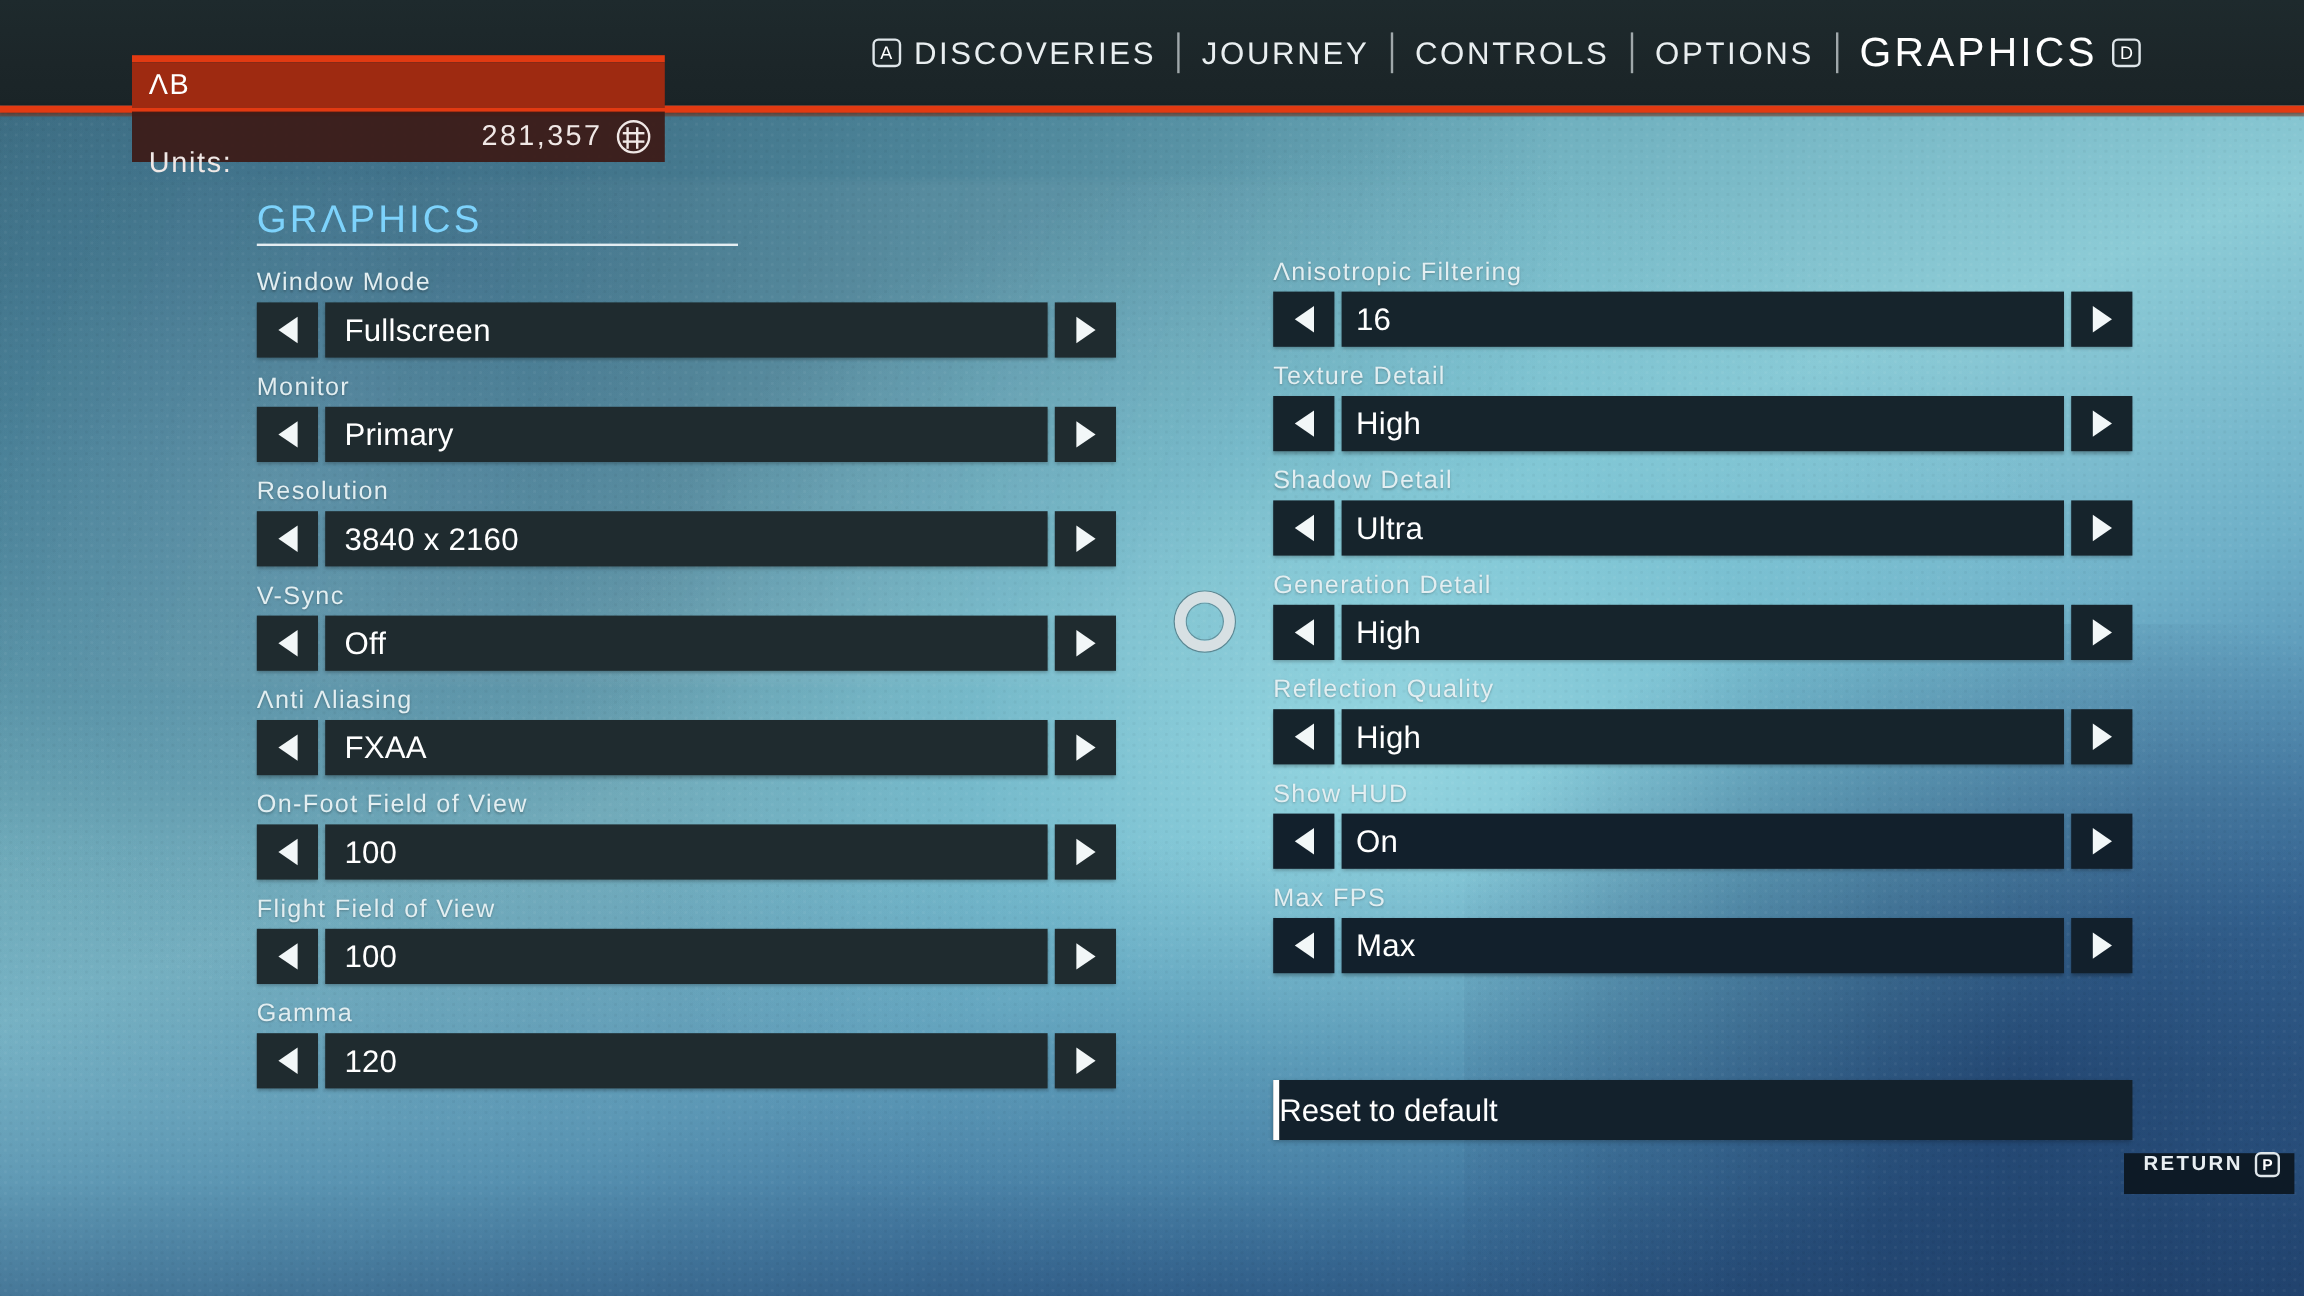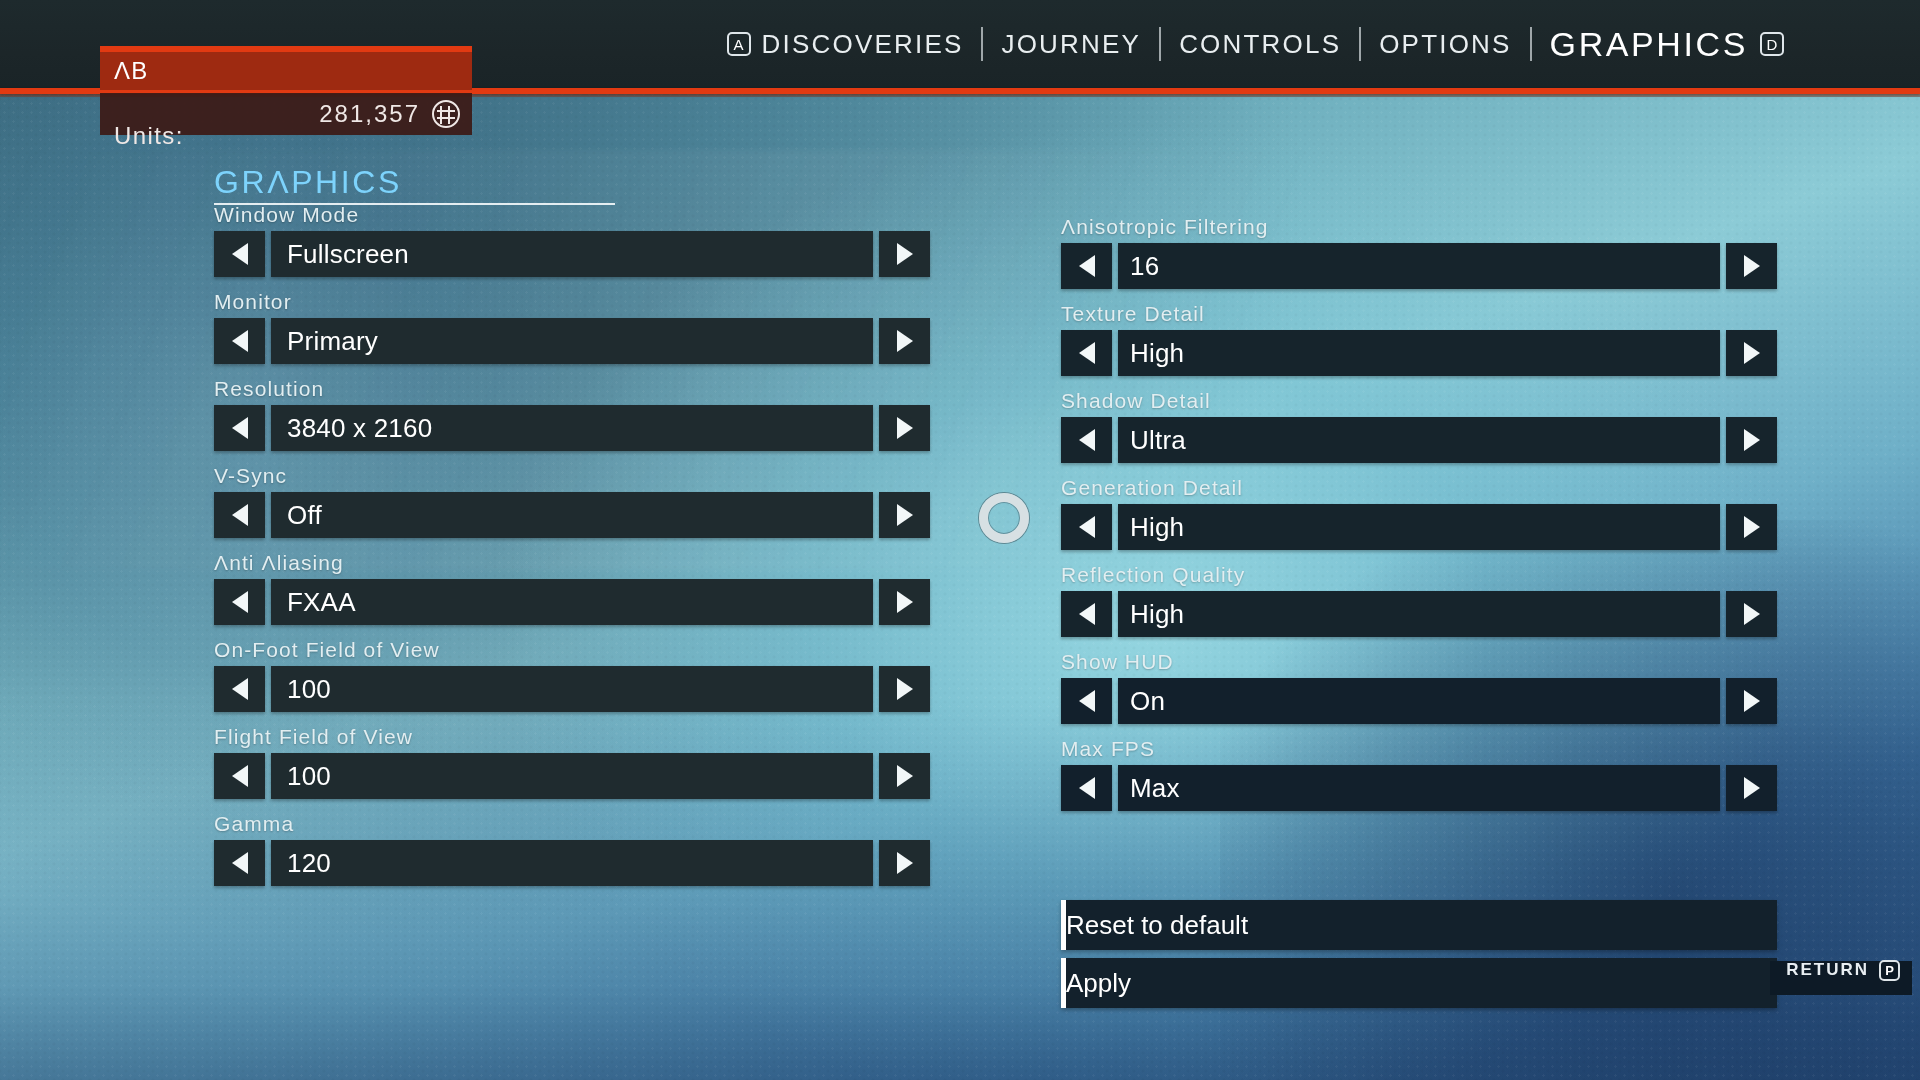--- a/index.html
+++ b/index.html
@@ -108,22 +108,22 @@
     border-radius: 5px;
     font-size: 15px;
     line-height: 1;
     letter-spacing: 0;
     color: #ffffff;
   }
   .key-badge.trailing { margin-right: 0; margin-left: 12px; }
 
   
   .units-panel {
-    position: absolute; left: 100px; top: 46px;
-    width: 372px;
+    position: absolute; left: 110px; top: 46px;
+    width: 444px;
   }
   .units-topline {
     height: 6px; width: 100%;
     background: #e23a12;
   }
   .units-name {
     height: 38px;
     background: #9e2a11;
     color: #ffffff;
     font-size: 24px;
@@ -179,21 +179,21 @@
     position: absolute; left: 214px; top: 203px;
     width: 401px; height: 2px;
     background: rgba(245,250,252,0.9);
   }
 
   
   .col {
     position: absolute;
     display: flex; flex-direction: column;
   }
-  .col-left  { left: 214px; top: 203px;  width: 716px; justify-content: center; }
+  .col-left  { left: 214px; top: 224px;  width: 716px; justify-content: center; }
   .col-right { left: 1061px; top: 215px; width: 716px; }
 
   .setting { margin-bottom: 13px; }
   .setting-label {
     color: #e2eef1;
     font-size: 21px;
     font-weight: 300;
     letter-spacing: 1.1px;
     margin-bottom: 4px;
     text-shadow: 0 1px 2px rgba(0,0,0,0.25);
@@ -516,21 +516,20 @@
           <div class="value-box">Max</div>
           <div class="arrow-btn right">
             <span class="tri"></span>
           </div>
         </div>
       </div>
     </div>
 
   <div class="actions" id="actions">
       <div class="action-btn">Reset to default</div>
-      <div class="action-btn">Apply</div>
     </div>
 
   <div class="return-hint">
     <span>RETURN</span>
     <span class="key-badge">P</span>
   </div>
 
 </div>
 
 </body></html>

